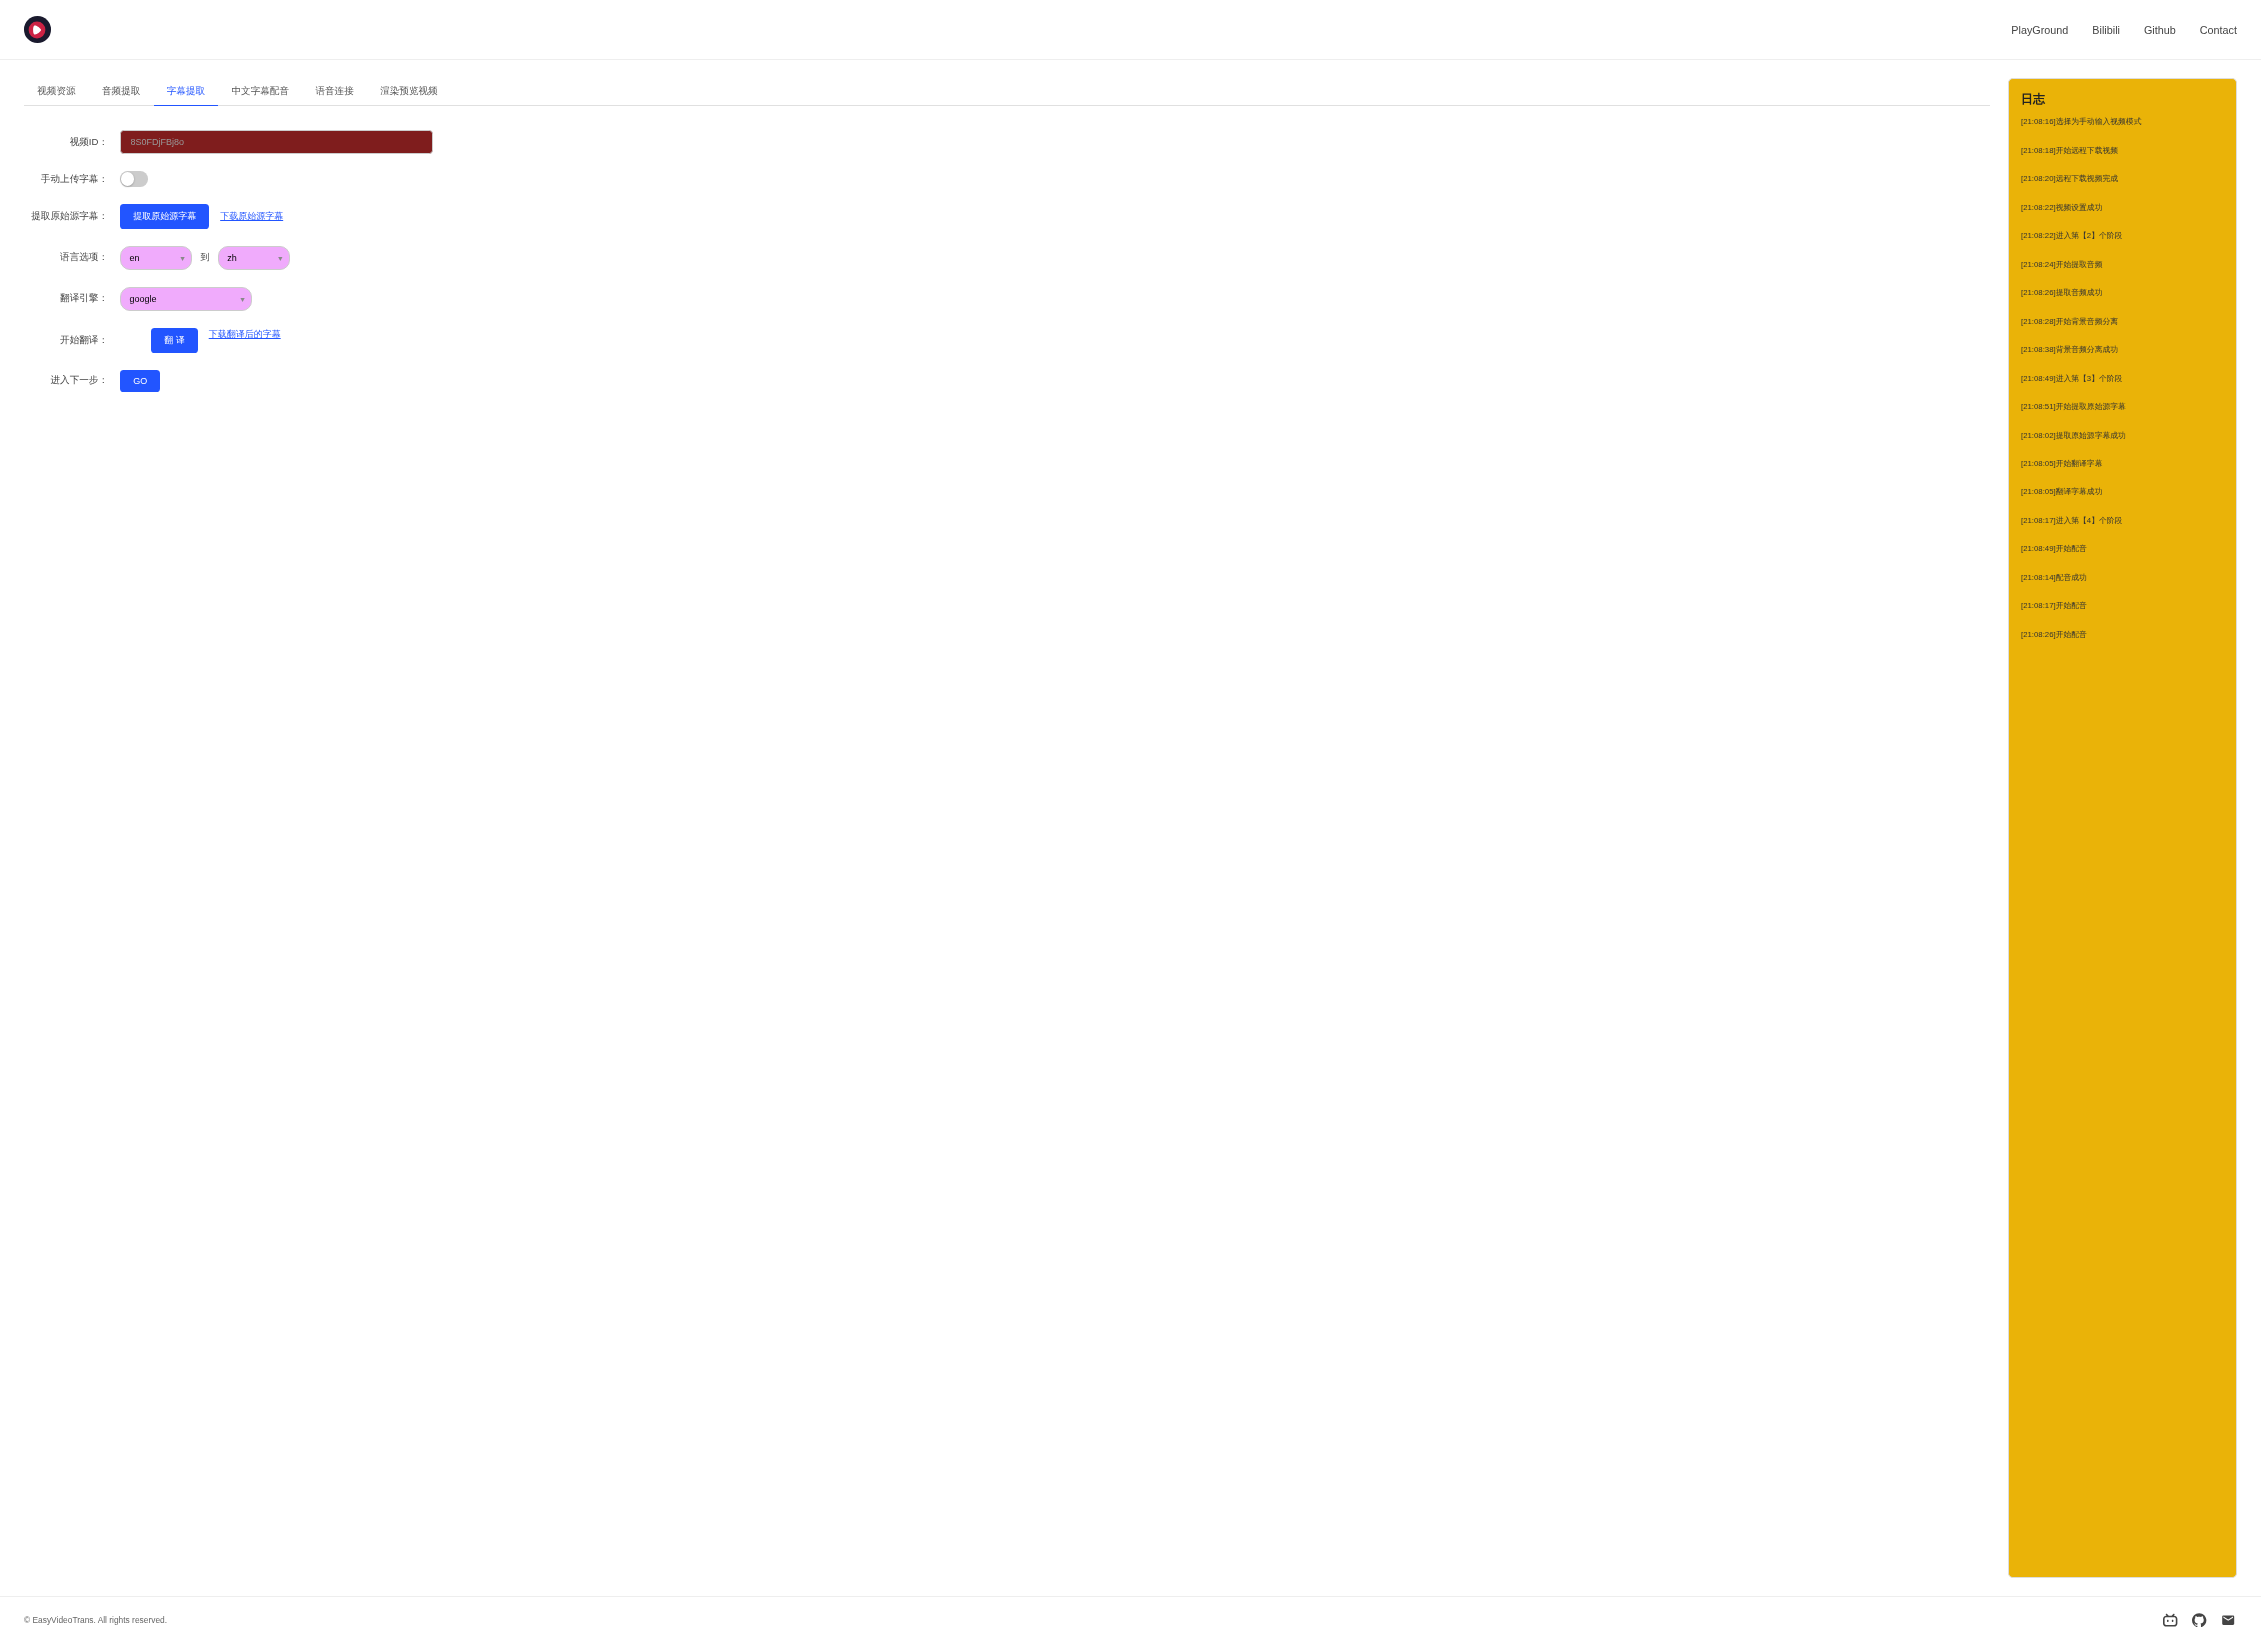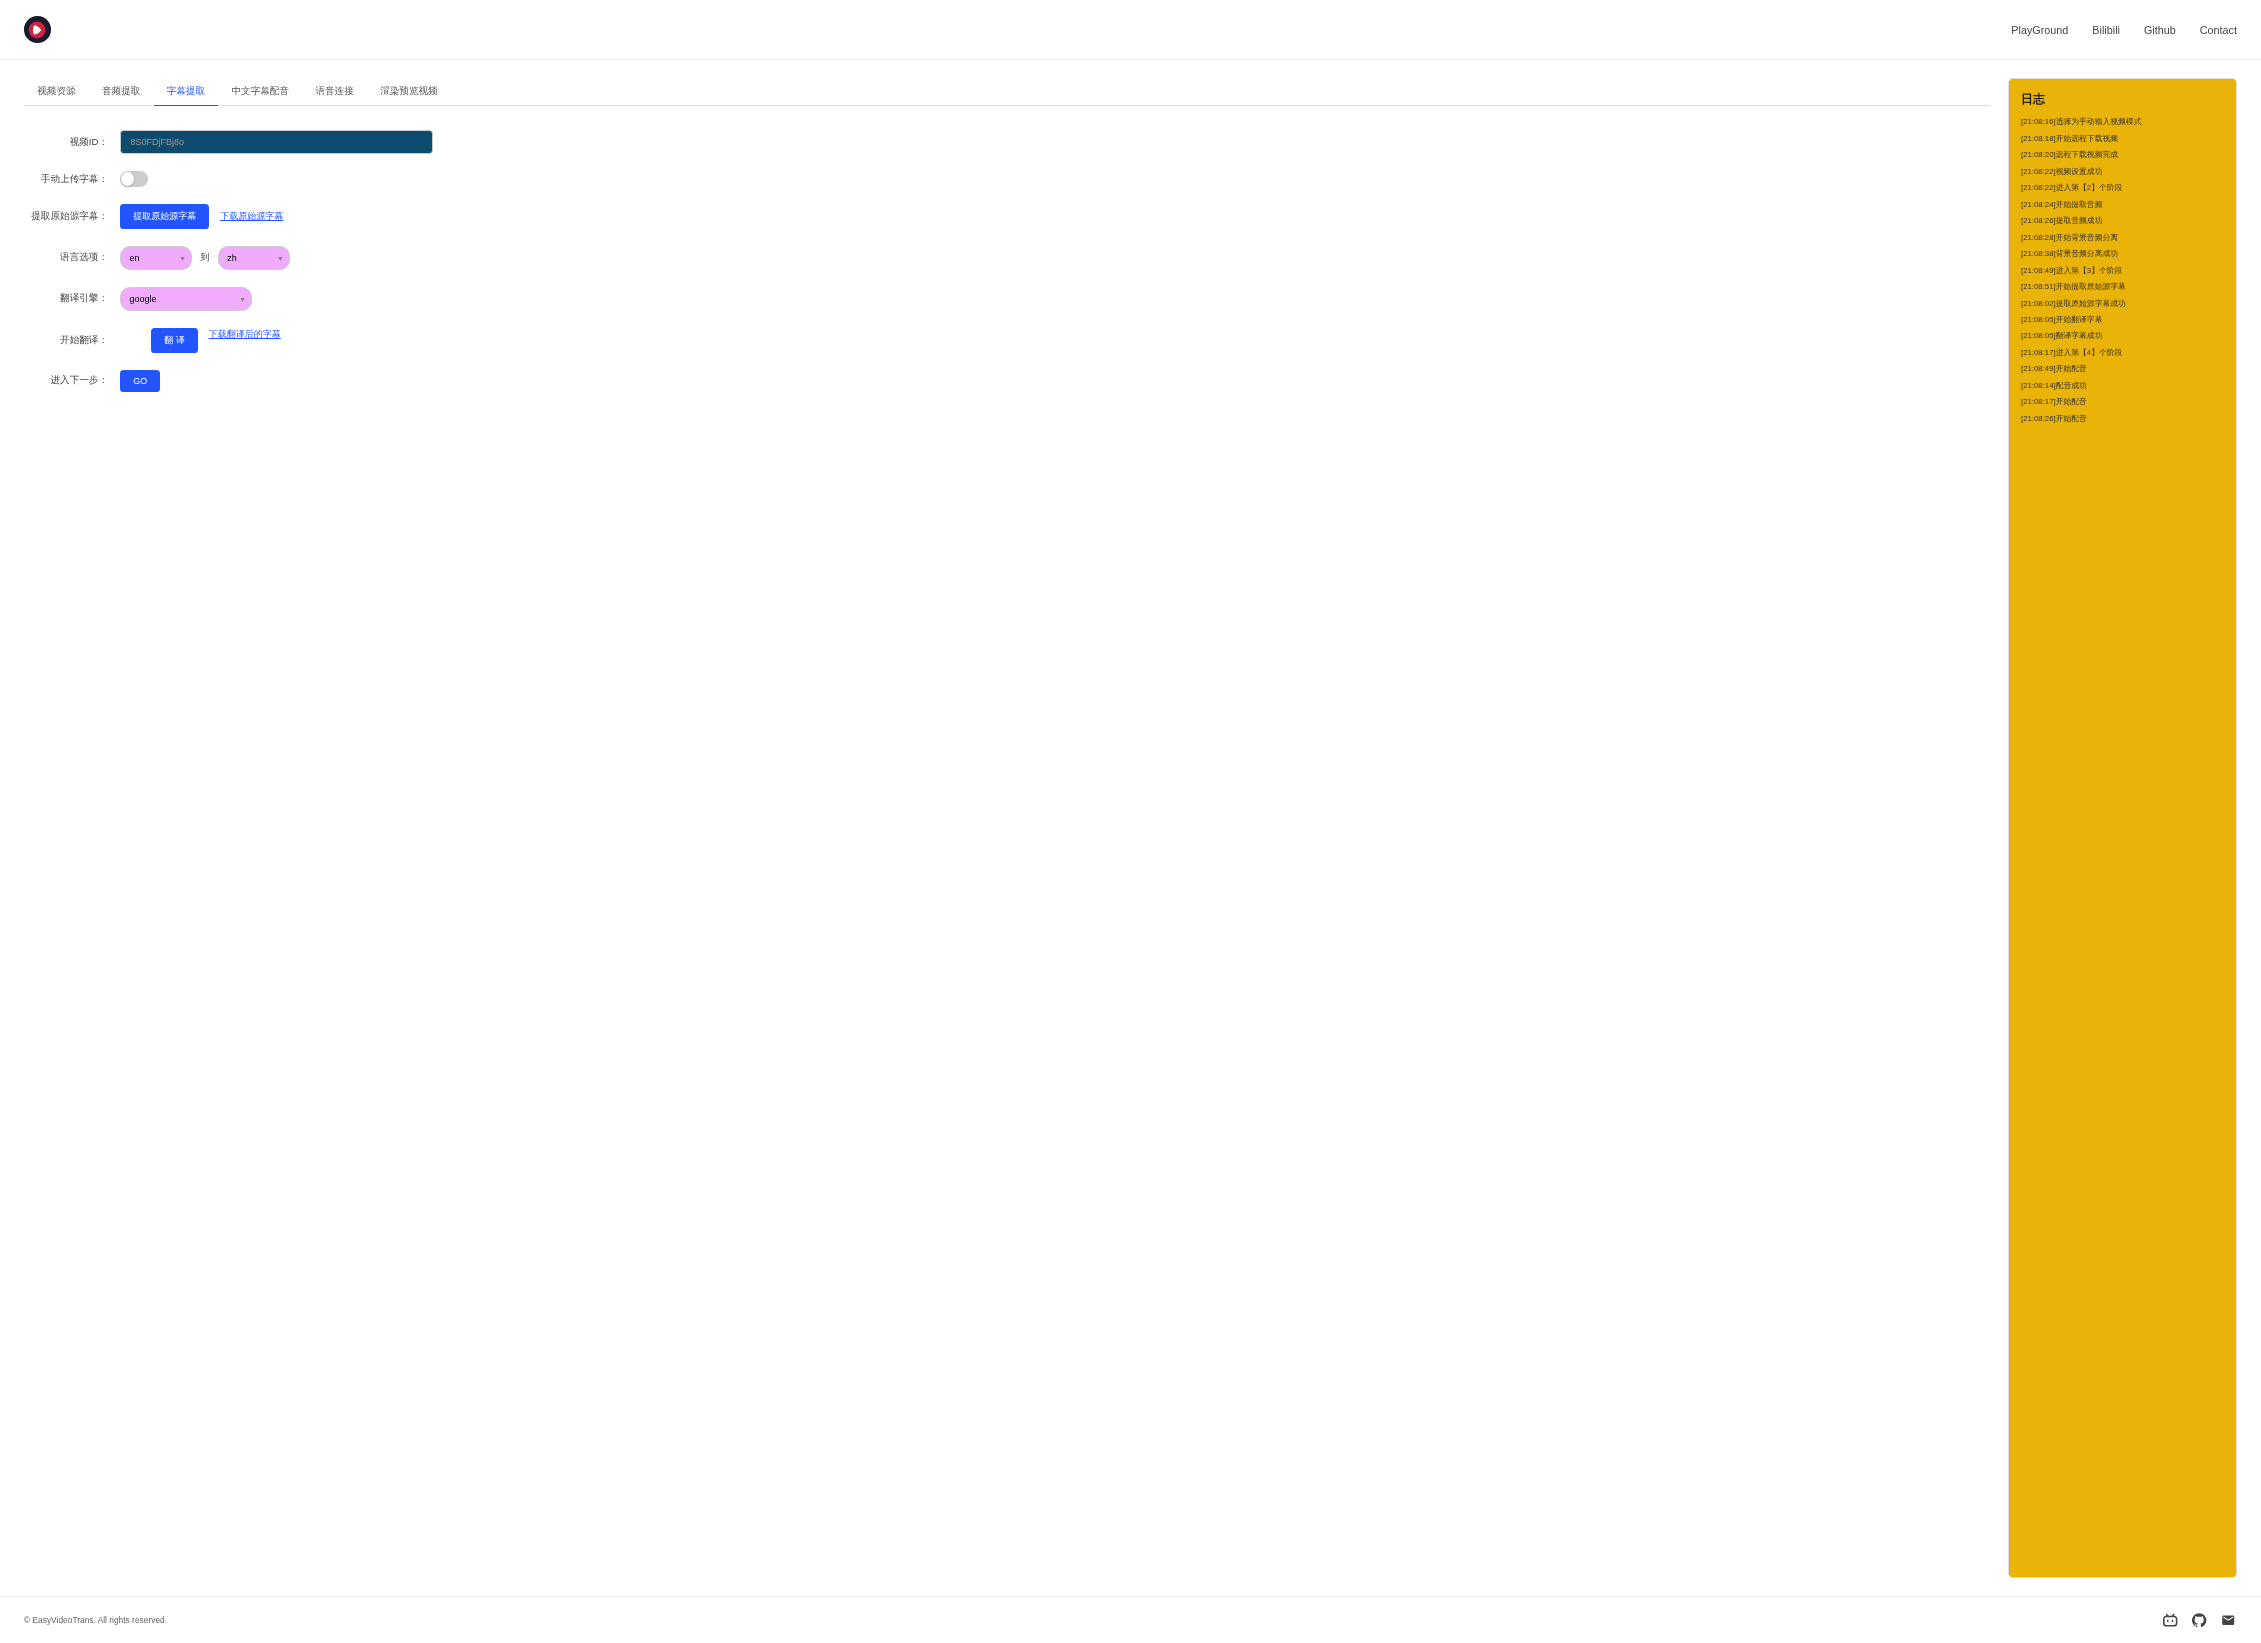--- a/index.html
+++ b/index.html
@@ -20,37 +20,37 @@
     .content-area { flex: 1; }
     .tabs { display: flex; gap: 0; border-bottom: 1.2px solid #e0e0e0; margin-bottom: 18px; }
     .tab { padding: 7.2px 13.2px; font-size: 9.6px; cursor: pointer; color: #555; border-bottom: 1.8px solid transparent; margin-bottom: -1.2px; white-space: nowrap; }
     .tab.active { color: #2255ff; border-bottom: 1.8px solid #2255ff; font-weight: 500; }
 
     
     .form-section { padding: 6px 0; }
     .form-row { display: flex; align-items: center; margin-bottom: 17px; }
     .form-label { width: 96px; font-size: 9.6px; color: #444; text-align: right; padding-right: 12px; flex-shrink: 0; }
     .form-control { flex: 1; max-width: 313px; }
-    .input-field { width: 100%; padding: 6px 9.6px; border: 0.6px solid #ccc; border-radius: 3.6px; font-size: 9px; color: #999; background: #0c4a6e; outline: none; }
+    .input-field { width: 100%; padding: 6px 9.6px; border: 0.6px solid #ccc; border-radius: 3.6px; font-size: 9px; color: #999; background: #7f1d1d; outline: none; }
     .toggle-wrapper { display: flex; align-items: center; }
     .toggle { width: 28px; height: 15.7px; background: #ccc; border-radius: 7.8px; position: relative; cursor: pointer; }
     .toggle-thumb { width: 13.2px; height: 13.2px; background: #fff; border-radius: 50%; position: absolute; top: 1.2px; left: 1.2px; transition: left 0.2s; box-shadow: 0 0.6px 1.8px rgba(0,0,0,0.3); }
     .btn-primary { background: #2255ff; color: #fff; border: none; border-radius: 3.6px; padding: 6px 13.2px; font-size: 9px; cursor: pointer; white-space: nowrap; }
     .btn-link { background: none; border: none; color: #2255ff; font-size: 9px; cursor: pointer; text-decoration: underline; margin-left: 10.8px; }
     .select-wrapper { position: relative; display: inline-block; }
     .select-field { appearance: none; padding: 6px 21.7px 6px 8.4px; border: 0.6px solid #ccc; border-radius: 10px; font-size: 9px; background: #f0abfc; cursor: pointer; outline: none; min-width: 72px; }
     .select-arrow { position: absolute; right: 6px; top: 50%; transform: translateY(-50%); pointer-events: none; color: #888; font-size: 7.2px; }
     .lang-row { display: flex; align-items: center; gap: 8.4px; }
     .lang-label { font-size: 9px; color: #444; }
     .translate-engine-select { min-width: 132px; }
 
     
     .log-panel { width: 229px; flex-shrink: 0; border: 0.6px solid #ddd; border-radius: 4.8px; padding: 12px; background: #eab308; }
     .log-title { font-size: 12px; font-weight: bold; margin-bottom: 8.4px; color: #222; }
-    .log-entries { display: flex; flex-direction: column; gap: 4px; }
+    .log-entries { display: flex; flex-direction: column; gap: 16px; }
     .log-entry { font-size: 7.8px; color: #333; line-height: 1.6; }
 
     
     .footer { border-top: 0.6px solid #eee; padding: 14.4px 24px; display: flex; align-items: center; justify-content: space-between; }
     .footer-left { font-size: 8.4px; color: #666; }
     .footer-icons { display: flex; gap: 12px; }
     .footer-icon { width: 17px; height: 17px; cursor: pointer; color: #444; display: flex; align-items: center; justify-content: center; }
   </style>
 </head>
 <body>

